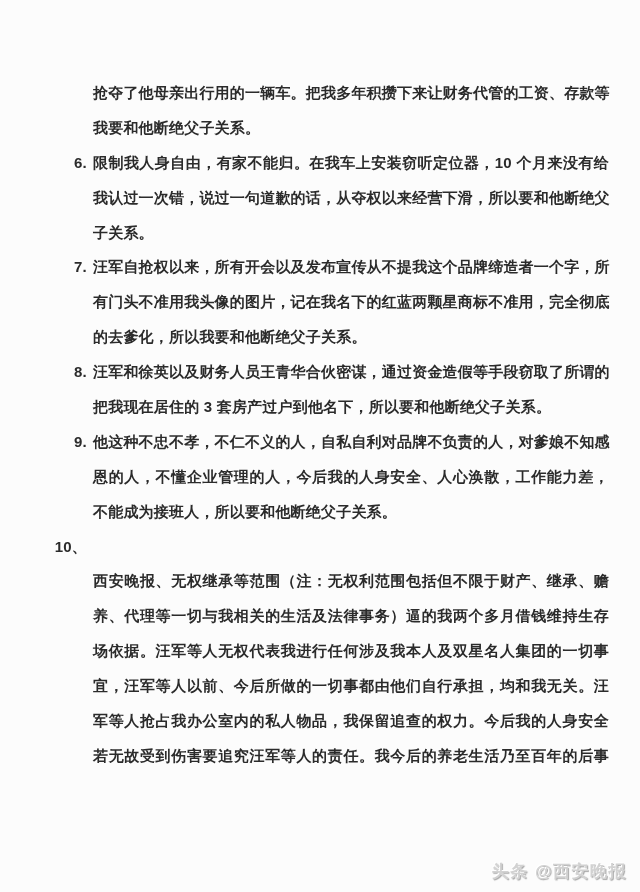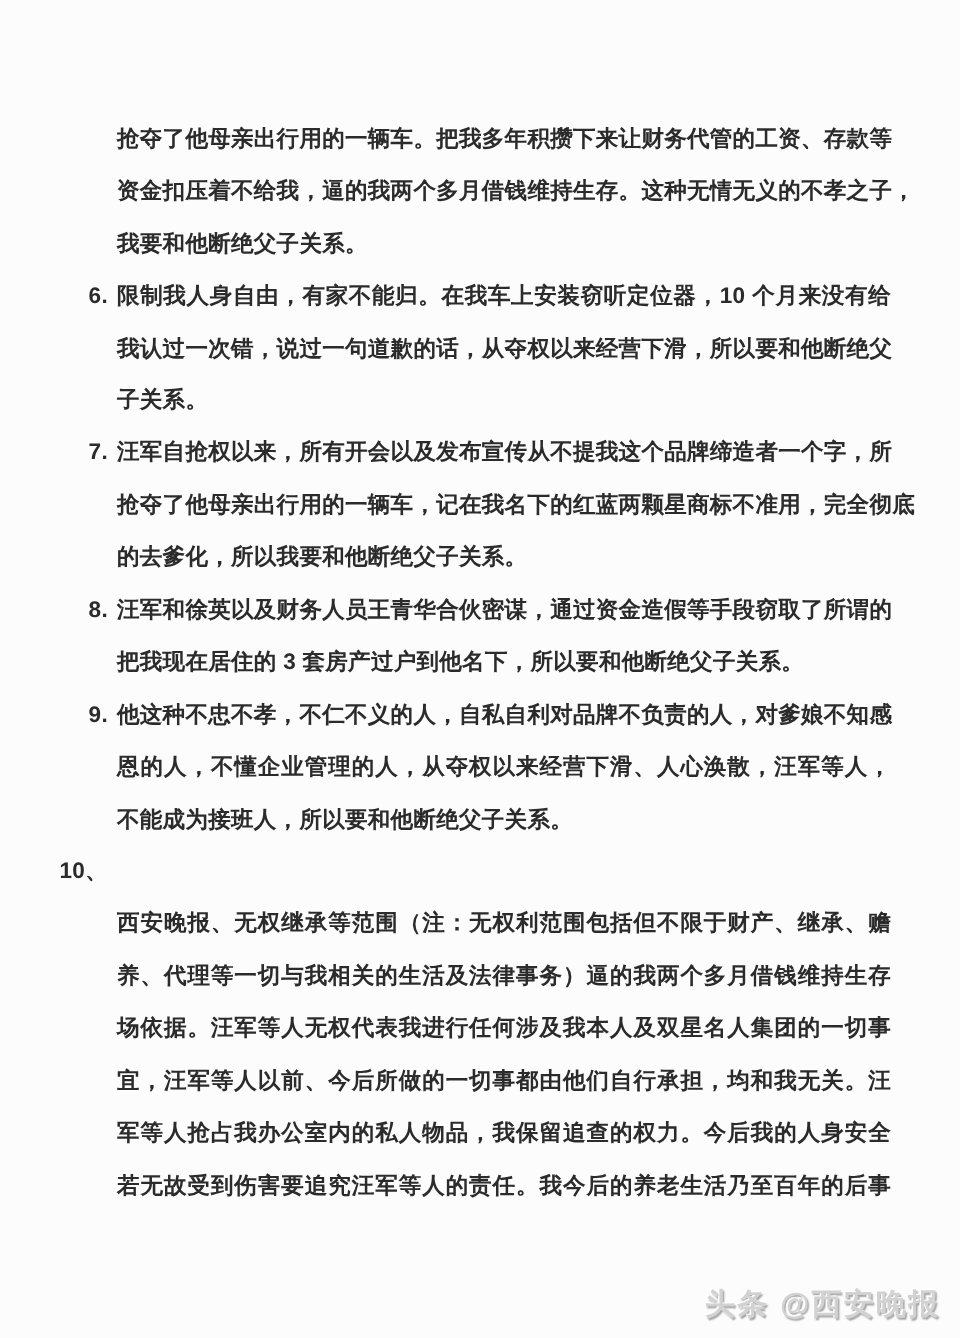--- a/index.html
+++ b/index.html
@@ -9,21 +9,21 @@
   body {
     width: 640px;
     height: 892px;
     background: #fcfcfc;
     position: relative;
     overflow: hidden;
     font-family: "Liberation Sans", sans-serif;
   }
   .doc {
     position: absolute;
-    left: 78px;
+    left: 93px;
     top: 76px;
     width: 516px;
     color: #2b2b2b;
     font-size: 15px;
     font-weight: 700;
   }
   .item {
     margin: 0;
   }
   .line {
@@ -44,58 +44,57 @@
     right: 100%;
     top: 0;
     padding-right: 6px;
     white-space: nowrap;
     text-align: left;
   }
   .watermark {
     position: absolute;
     right: 13px;
     bottom: 9px;
-    font-size: 20px;
+    font-size: 17px;
     font-weight: 700;
     letter-spacing: 1.5px;
     color: #d2d2d2;
     text-shadow: -1px -1px 0 #ffffff, 1px 1px 1px #a6a6a6;
   }
 </style>
 </head>
 <body>
 
 <div class="doc">
 
   <div class="item">
     <div class="line"><span class="num"></span><span>抢夺了他母亲出行用的一辆车。把我多年积攒下来让财务代管的工资、存款等</span></div>
-    <div class="line">资金扣压着不给我，逼的我两个多月借钱维持生存。这种无情无义的不孝之子，</div>
     <div class="line final">我要和他断绝父子关系。</div>
   </div>
 
   <div class="item">
     <div class="line"><span class="num">6.</span><span>限制我人身自由，有家不能归。在我车上安装窃听定位器，10 个月来没有给</span></div>
     <div class="line">我认过一次错，说过一句道歉的话，从夺权以来经营下滑，所以要和他断绝父</div>
     <div class="line final">子关系。</div>
   </div>
 
   <div class="item">
     <div class="line"><span class="num">7.</span><span>汪军自抢权以来，所有开会以及发布宣传从不提我这个品牌缔造者一个字，所</span></div>
-    <div class="line">抢夺了他母亲出行用的一辆车，记在我名下的红蓝两颗星商标不准用，完全彻底</div>
+    <div class="line">有门头不准用我头像的图片，记在我名下的红蓝两颗星商标不准用，完全彻底</div>
     <div class="line final">的去爹化，所以我要和他断绝父子关系。</div>
   </div>
 
   <div class="item">
     <div class="line"><span class="num">8.</span><span>汪军和徐英以及财务人员王青华合伙密谋，通过资金造假等手段窃取了所谓的</span></div>
     <div class="line final">把我现在居住的 3 套房产过户到他名下，所以要和他断绝父子关系。</div>
   </div>
 
   <div class="item">
     <div class="line"><span class="num">9.</span><span>他这种不忠不孝，不仁不义的人，自私自利对品牌不负责的人，对爹娘不知感</span></div>
-    <div class="line">恩的人，不懂企业管理的人，从夺权以来经营下滑、人心涣散，汪军等人，</div>
+    <div class="line">恩的人，不懂企业管理的人，今后我的人身安全、人心涣散，工作能力差，</div>
     <div class="line final">不能成为接班人，所以要和他断绝父子关系。</div>
   </div>
 
   <div class="item">
     <div class="line"><span class="num">10、</span></div>
     <div class="line">西安晚报、无权继承等范围（注：无权利范围包括但不限于财产、继承、赡</div>
     <div class="line">养、代理等一切与我相关的生活及法律事务）逼的我两个多月借钱维持生存</div>
     <div class="line">场依据。汪军等人无权代表我进行任何涉及我本人及双星名人集团的一切事</div>
     <div class="line">宜，汪军等人以前、今后所做的一切事都由他们自行承担，均和我无关。汪</div>
     <div class="line">军等人抢占我办公室内的私人物品，我保留追查的权力。今后我的人身安全</div>

